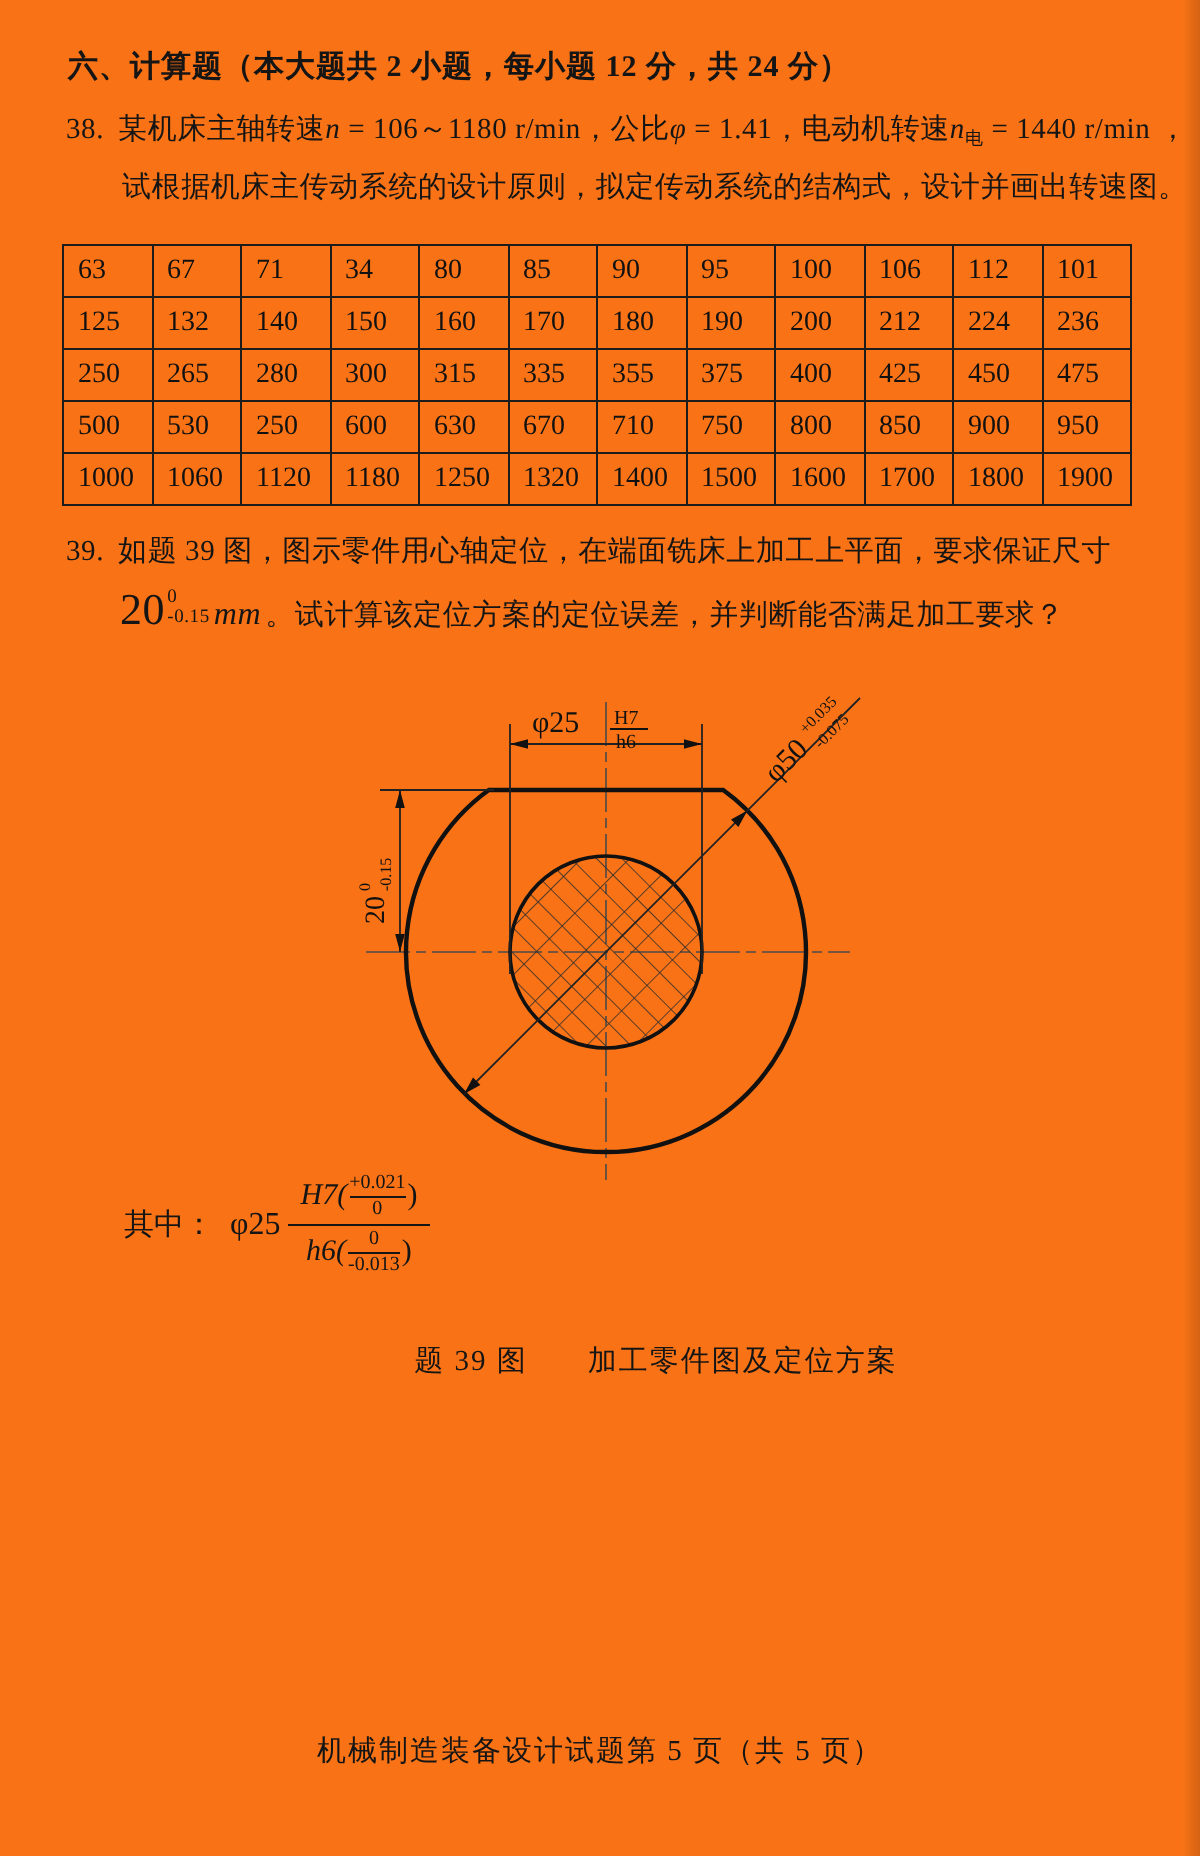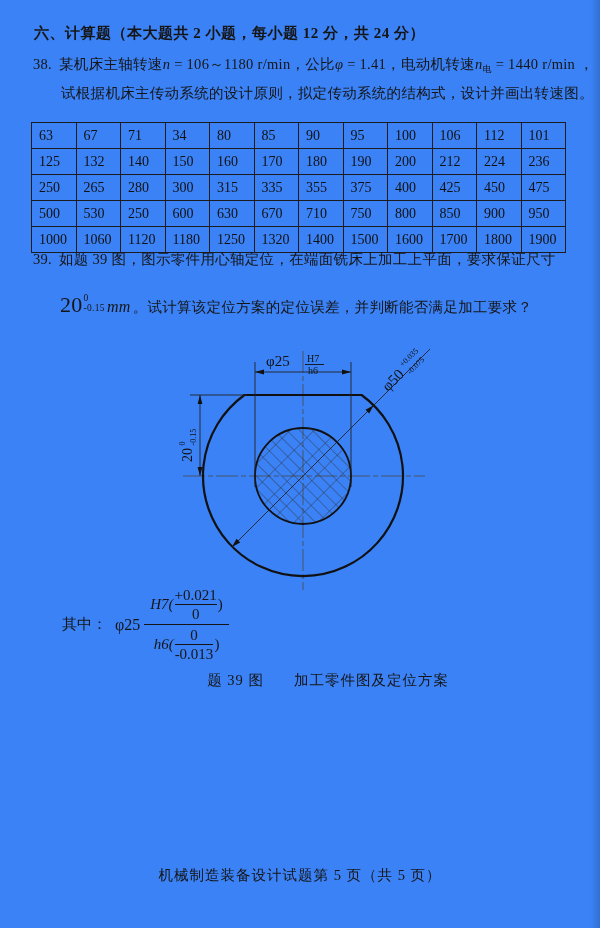--- a/index.html
+++ b/index.html
@@ -1,17 +1,17 @@
 <!DOCTYPE html>
 <html><head>
 <meta charset="utf-8">
 <style>
   html,body{margin:0;padding:0;}
   body{width:600px;height:928px;background:#e9e7e2;font-family:"Liberation Serif","DejaVu Serif",serif;color:#151515;}
-  .page{position:relative;width:600px;height:928px;background:#3b82f6;overflow:hidden;}
+  .page{position:relative;width:600px;height:928px;background:#f97316;overflow:hidden;}
   .abs{position:absolute;white-space:nowrap;}
   .sec-header{left:34px;top:24px;font-size:15px;font-weight:bold;letter-spacing:.5px;}
   .qline{font-size:14.5px;letter-spacing:.3px;}
   .qnum{display:inline-block;margin-right:7px;}
   .ivar{font-style:italic;font-family:"Liberation Serif",serif;}
   .subsm{font-size:9px;vertical-align:-3px;}
   .tbl-title{left:0;top:103px;width:600px;text-align:center;font-size:14.5px;letter-spacing:1px;}
   table.std{position:absolute;left:31px;top:122px;width:535px;border-collapse:collapse;table-layout:fixed;border:1.5px solid #1c1c1c;}
   table.std td{border:1px solid #1c1c1c;height:25px;font-size:14px;padding:0 0 0 7px;color:#111;}
   .q39l2{left:60px;top:292px;font-size:14.5px;letter-spacing:.3px;}
@@ -19,21 +19,21 @@
   .devstack{display:inline-block;font-size:9.5px;line-height:1.15;vertical-align:1px;text-align:left;margin:0 2px 0 1px;}
   .devstack div{height:10px;}
   .mmital{font-style:italic;font-size:16px;margin-right:2px;}
   svg.fig{position:absolute;left:0;top:335px;}
   .formula{position:absolute;left:62px;top:586px;display:flex;align-items:center;font-size:15px;}
   .phi25{font-size:16px;margin-left:8px;}
   .frac{display:inline-flex;flex-direction:column;align-items:center;margin-left:4px;}
   .frow{display:flex;align-items:center;padding:0 6px;}
   .fbar{align-self:stretch;border-top:1.4px solid #151515;height:0;margin:1px 0;}
   .fit{font-style:italic;font-size:15px;}
-  .mini{display:inline-flex;flex-direction:column;align-items:center;font-size:15px;line-height:1.2;margin:0 1px;}
+  .mini{display:inline-flex;flex-direction:column;align-items:center;font-size:10px;line-height:1.2;margin:0 1px;}
   .minibar{align-self:stretch;border-top:1px solid #151515;height:0;}
   .caption{left:0;top:671px;width:600px;display:flex;justify-content:center;gap:30px;font-size:14.5px;letter-spacing:1px;margin-left:28px;}
   .footer{left:0;top:866px;width:600px;text-align:center;font-size:14.5px;letter-spacing:1px;}
   .edge-shadow{position:absolute;right:0;top:0;bottom:0;width:9px;background:linear-gradient(to right,rgba(0,0,0,0),rgba(0,0,0,0.15));}
 </style>
 </head>
 <body>
 
 <div class="page">
 
@@ -113,21 +113,21 @@
           <td>1400</td>
           <td>1500</td>
           <td>1600</td>
           <td>1700</td>
           <td>1800</td>
           <td>1900</td>
         </tr>
       </tbody>
   </table>
 
-  <div class="abs qline" style="left:33px;top:250px;">
+  <div class="abs qline" style="left:33px;top:266px;">
     <span class="qnum">39.</span><span>如题 39 图，图示零件用心轴定位，在端面铣床上加工上平面，要求保证尺寸</span>
   </div>
   <div class="abs q39l2">
     <span class="big20">20</span><span class="devstack"><div>0</div><div>-0.15</div></span><span class="mmital">mm</span><span>。试计算该定位方案的定位误差，并判断能否满足加工要求？</span>
   </div>
 
   <svg class="fig" width="600" height="255" viewBox="0 0 600 255">
     <defs>
       <pattern id="hatchDown" patternUnits="userSpaceOnUse" width="9" height="9" patternTransform="rotate(-45)">
         <line x1="0" y1="0" x2="0" y2="9" stroke="#2d2d2d" stroke-width="0.8"></line>

